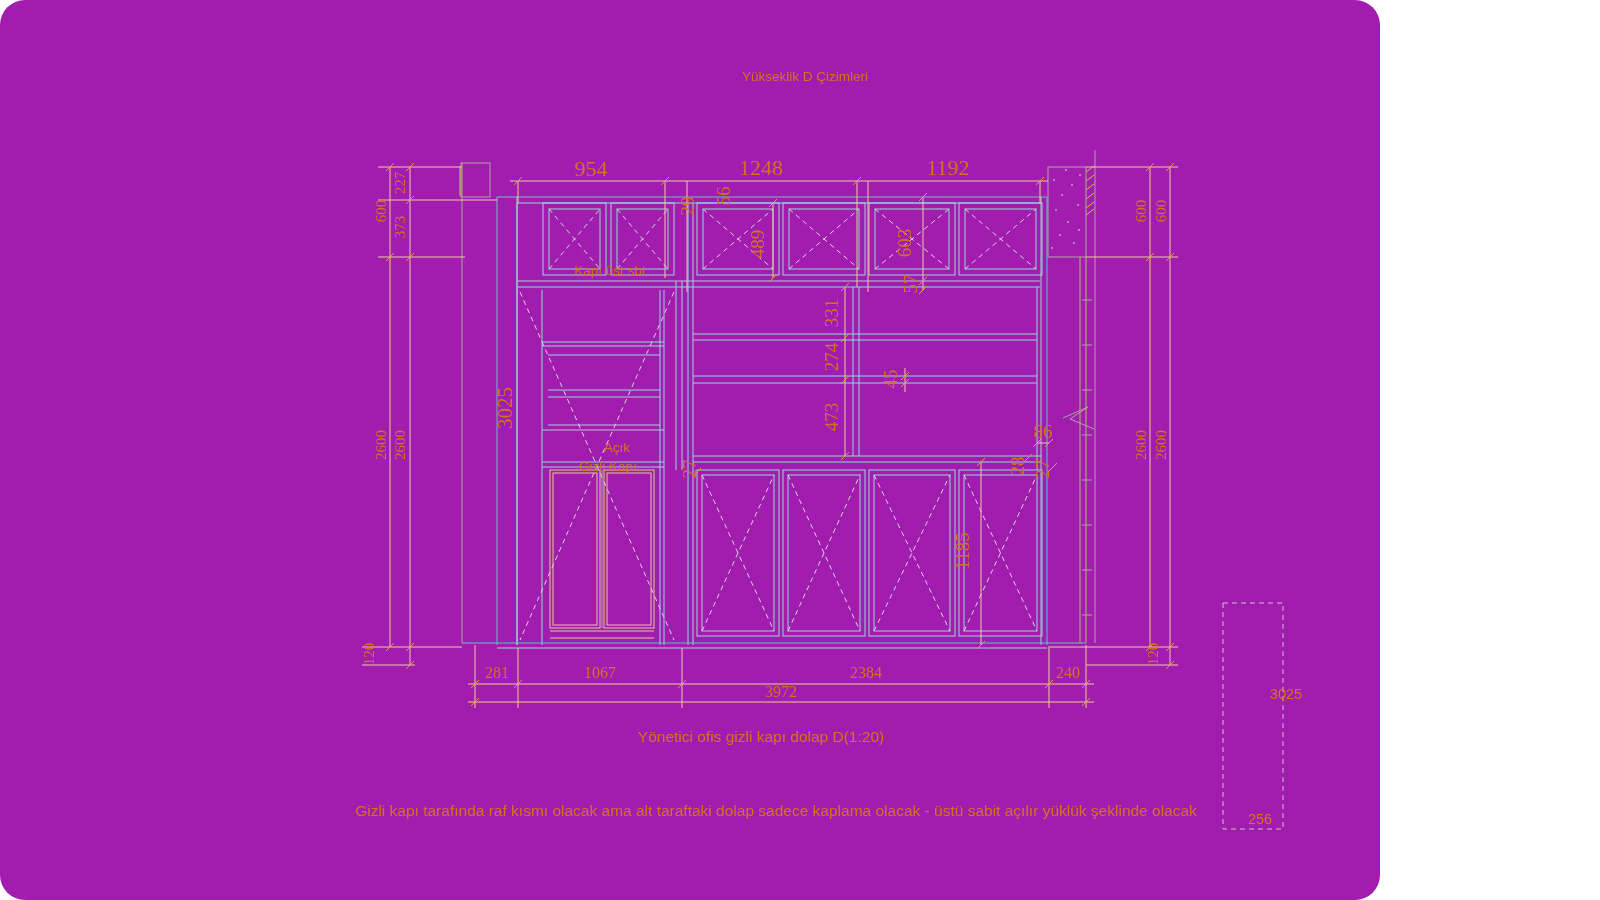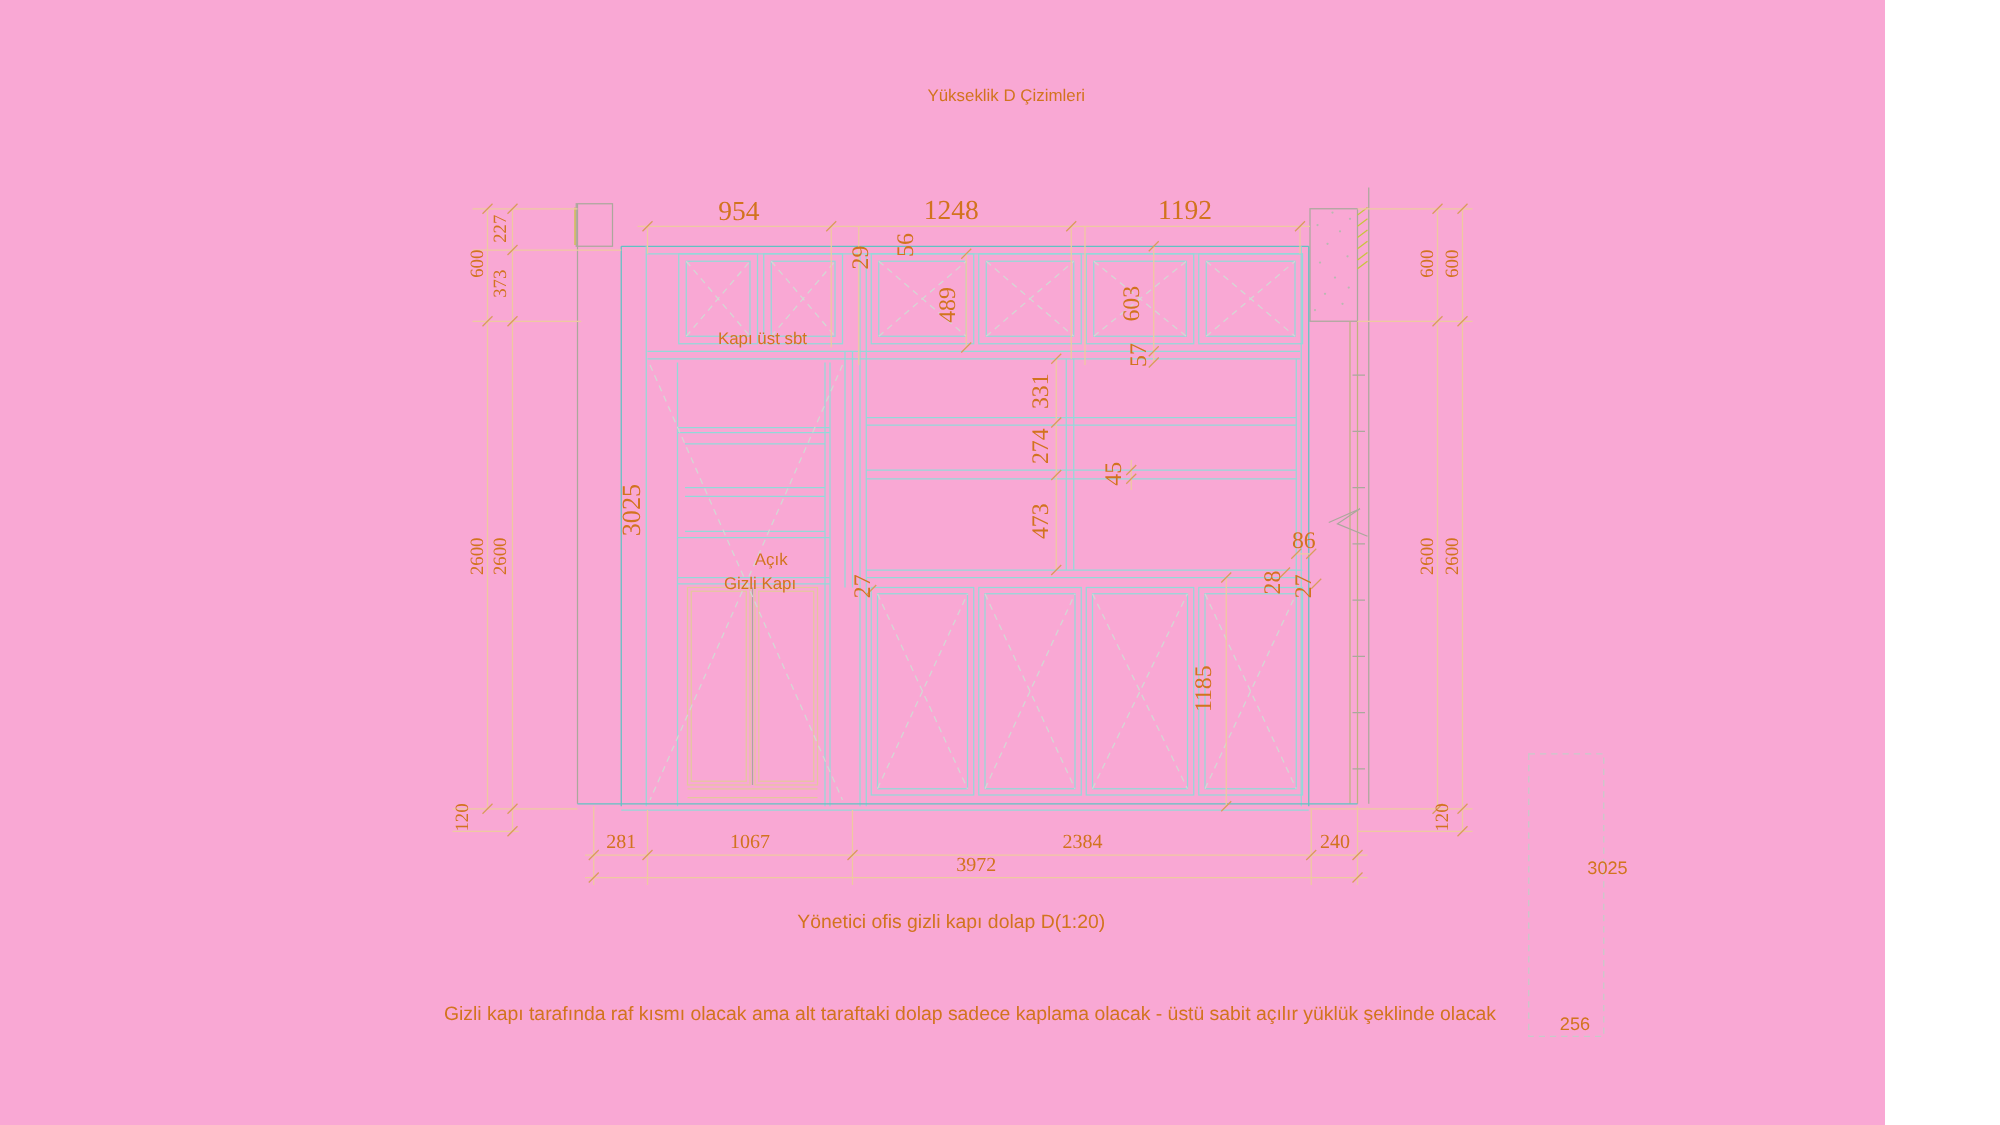--- a/index.html
+++ b/index.html
@@ -1,16 +1,16 @@
 <!DOCTYPE html>
 <html><head>
 <meta charset="utf-8">
 <style>
   html,body{margin:0;padding:0;background:#ffffff;}
-  .stage{position:relative;width:1508px;height:900px;background:#f9a8d4;overflow:hidden;}
+  .stage{position:relative;width:1380px;height:900px;background:#a21caf;overflow:hidden;border-radius:25px;}
   svg{position:absolute;left:0;top:0;}
   
   .c{stroke:#93d9d9;stroke-width:1;fill:none;}
   .c2{stroke:#5fc3c3;stroke-width:1;fill:none;}
   
   .t{stroke:#efc9a0;stroke-width:1;fill:none;}
   .tk{stroke:#d99c5c;stroke-width:1;fill:none;}
   
   .g{stroke:#aba89c;stroke-width:1;fill:none;}
   .o{stroke:#bfb27e;stroke-width:1;fill:none;}

